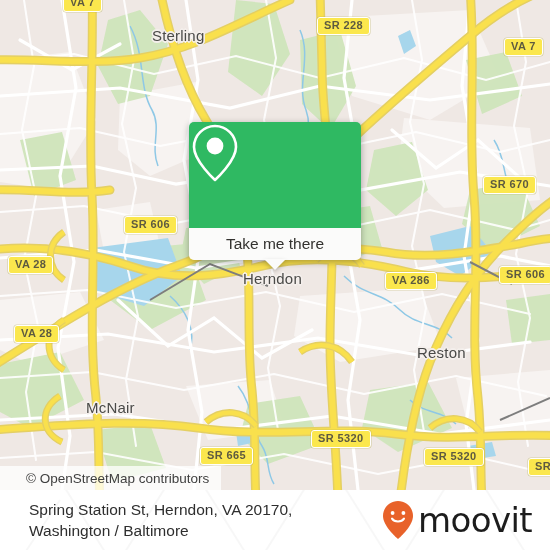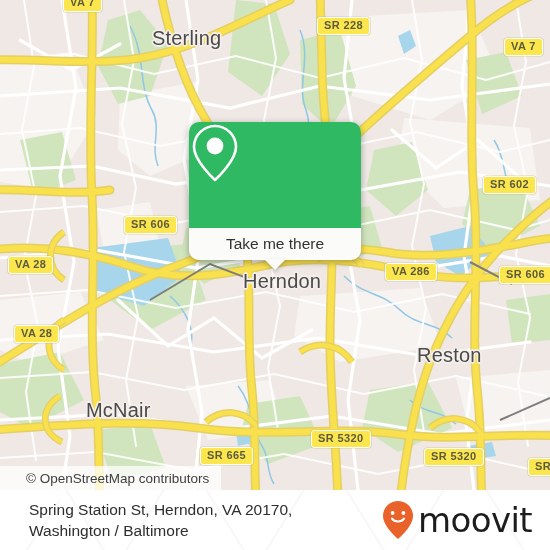--- a/index.html
+++ b/index.html
@@ -9,35 +9,35 @@
     background:#ffffff;
   }
   .page{position:relative;width:550px;height:550px;overflow:hidden;background:#fff;}
 
   
   .map{position:absolute;left:0;top:0;width:550px;height:490px;overflow:hidden;
        background:#efe8e4;}
   .map svg{position:absolute;left:0;top:0;}
 
   
-  .place{position:absolute;color:#4a4a48;font-size:20px;letter-spacing:.2px;
+  .place{position:absolute;color:#4a4a48;font-size:15px;letter-spacing:.2px;
          white-space:nowrap;text-shadow:
             -1.6px 0 #f4efec, 1.6px 0 #f4efec, 0 -1.6px #f4efec, 0 1.6px #f4efec,
             -1.2px -1.2px #f4efec, 1.2px -1.2px #f4efec,
             -1.2px 1.2px #f4efec, 1.2px 1.2px #f4efec;}
 
   
   .shield{position:absolute;background:#fbe74d;border:1.4px solid #ffffff;
           border-radius:3px;color:#5d5a40;font-size:11px;font-weight:bold;
           letter-spacing:.4px;padding:2px 6px 3px 6px;white-space:nowrap;
           line-height:1;box-shadow:0 0 0 .6px rgba(180,170,90,.45);}
 
   
   .card{position:absolute;left:189px;top:122px;width:172px;height:138px;
-        border-radius:10px;overflow:hidden;
+        border-radius:5px;overflow:hidden;
         box-shadow:0 2px 7px rgba(0,0,0,.33);}
   .card-top{height:106px;background:#2fb962;display:flex;align-items:center;
             justify-content:center;}
   .card-btn{height:32px;background:#fbfbfa;display:flex;align-items:center;
             justify-content:center;color:#33322f;font-size:15.5px;}
   .card-tail{position:absolute;left:264px;top:259px;width:0;height:0;
              border-left:11px solid transparent;border-right:11px solid transparent;
              border-top:11px solid #fbfbfa;
              filter:drop-shadow(0 2px 2px rgba(0,0,0,.22));}
 
@@ -209,26 +209,26 @@
       </g>
     </svg>
 
     <div class="place" style="left:152px;top:27px;">Sterling</div>
     <div class="place" style="left:243px;top:270px;">Herndon</div>
     <div class="place" style="left:417px;top:344px;">Reston</div>
     <div class="place" style="left:86px;top:399px;">McNair</div>
 
     <div class="shield" style="left:317px;top:17px;">SR 228</div>
     <div class="shield" style="left:504px;top:38px;">VA 7</div>
-    <div class="shield" style="left:483px;top:176px;">SR 602</div>
+    <div class="shield" style="left:483px;top:176px;">SR 670</div>
     <div class="shield" style="left:124px;top:216px;">SR 606</div>
     <div class="shield" style="left:499px;top:266px;">SR 606</div>
     <div class="shield" style="left:8px;top:256px;">VA 28</div>
     <div class="shield" style="left:14px;top:325px;">VA 28</div>
-    <div class="shield" style="left:385px;top:263px;">VA 286</div>
+    <div class="shield" style="left:385px;top:272px;">VA 286</div>
     <div class="shield" style="left:200px;top:447px;">SR 665</div>
     <div class="shield" style="left:311px;top:430px;">SR 5320</div>
     <div class="shield" style="left:424px;top:448px;">SR 5320</div>
     <div class="shield" style="left:528px;top:458px;">SR</div>
     <div class="shield" style="left:63px;top:-6px;">VA 7</div>
 
     <div class="card">
       <div class="card-top">
         <svg width="52" height="62" viewBox="0 0 52 62">
           <path d="M26 4 C14.4 4 5 13.4 5 25 C5 39 26 58 26 58 C26 58 47 39 47 25 C47 13.4 37.6 4 26 4 Z" fill="none" stroke="#ffffff" stroke-width="2.6" stroke-linejoin="round"></path>

